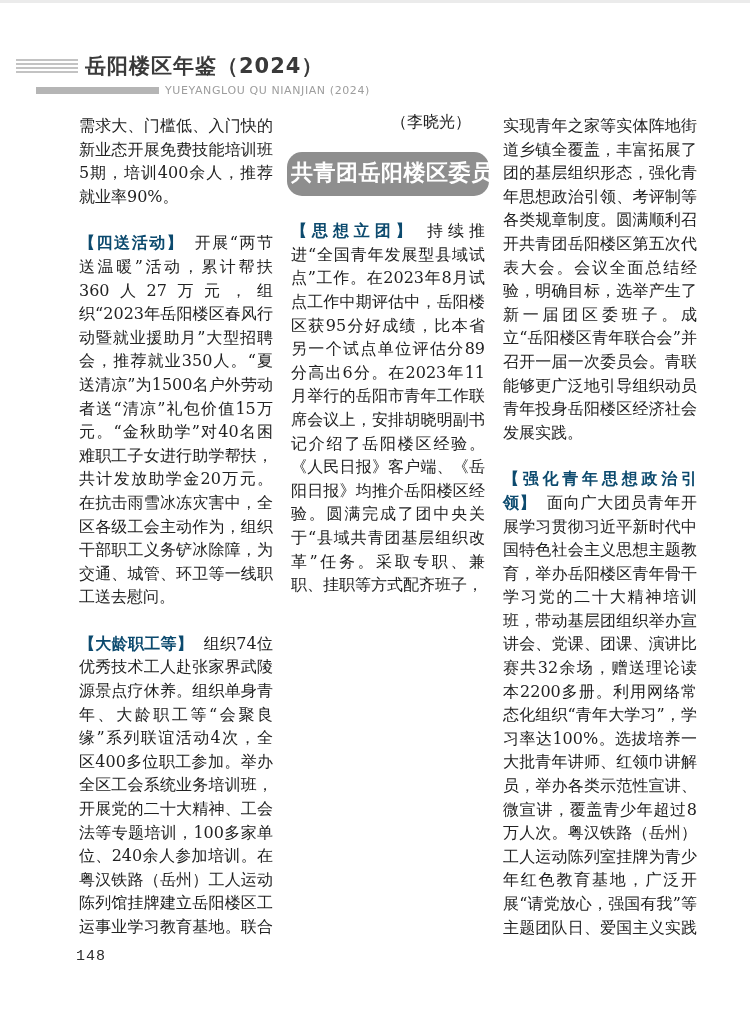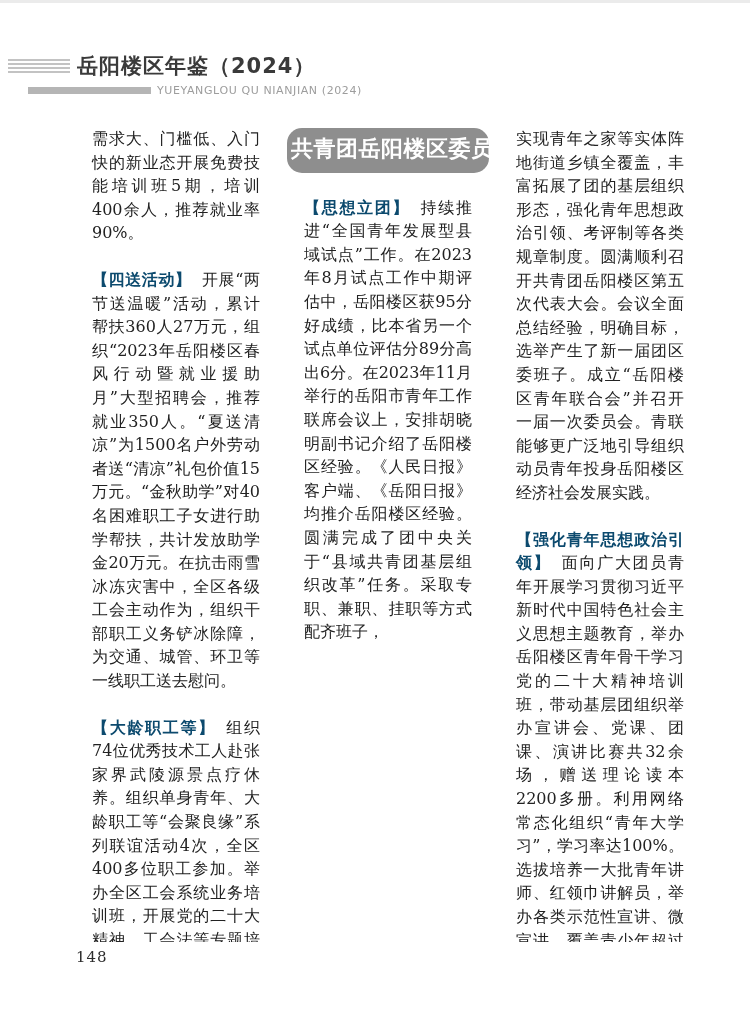--- a/index.html
+++ b/index.html
@@ -15,21 +15,21 @@
   }
   .page::before {
     content: "";
     position: absolute;
     top: 0; left: 0; right: 0;
     height: 3px;
     background: #ebebeb;
   }
 
   
-  .header { position: absolute; top: 52px; left: 8px; width: 520px; }
+  .header { position: absolute; top: 52px; left: 16px; width: 520px; }
   .title-row { display: flex; align-items: center; }
   .deco-lines { width: 62px; display: flex; flex-direction: column; gap: 2px; flex: none; }
   .deco-lines i { display: block; height: 2px; background: #c3c3c3; }
   .page-title {
     margin: 0 0 0 7px;
     font-family: "DejaVu Sans", "Liberation Sans", sans-serif;
     font-weight: 700;
     font-size: 21px;
     letter-spacing: 1px;
     color: #3a3a3a;
@@ -58,21 +58,21 @@
     overflow: hidden;
   }
   .col {
     width: 202px;
     flex: none;
     font-size: 16px;
     line-height: 23.6px;
     text-align: justify;
     overflow: hidden;
   }
-  .para { margin: 17px; }
+  .para { margin: 4px; }
   .entry { margin-top: 23px; }
   .entry-head {
     font-family: "DejaVu Sans", "Liberation Sans", sans-serif;
     font-weight: 700;
     margin-right: 0.65em;
     color: #0c4a6e;
   }
   .byline { margin: 0; text-align: right; padding-right: 18px; }
 
   
@@ -93,20 +93,21 @@
   }
 
   
   .page-number {
     position: absolute;
     top: 948px;
     left: 76px;
     font-size: 15px;
     letter-spacing: 1px;
     color: #2c2c2c;
+    font-family: Liberation Mono, monospace;
   }
 </style>
 </head>
 <body>
 
 <div class="page">
 
   <header class="header">
     <div class="title-row">
       <span class="deco-lines">
@@ -125,20 +126,21 @@
 
   <main class="columns">
 
     <section class="col">
       <p class="para">需求大、门槛低、入门快的新业态开展免费技能培训班5期，培训400余人，推荐就业率90%。</p>
       <p class="para entry"><b class="entry-head">【四送活动】</b><span>开展“两节送温暖”活动，累计帮扶360人27万元，组织“2023年岳阳楼区春风行动暨就业援助月”大型招聘会，推荐就业350人。“夏送清凉”为1500名户外劳动者送“清凉”礼包价值15万元。“金秋助学”对40名困难职工子女进行助学帮扶，共计发放助学金20万元。在抗击雨雪冰冻灾害中，全区各级工会主动作为，组织干部职工义务铲冰除障，为交通、城管、环卫等一线职工送去慰问。</span></p>
       <p class="para entry"><b class="entry-head">【大龄职工等】</b><span>组织74位优秀技术工人赴张家界武陵源景点疗休养。组织单身青年、大龄职工等“会聚良缘”系列联谊活动4次，全区400多位职工参加。举办全区工会系统业务培训班，开展党的二十大精神、工会法等专题培训，100多家单位、240余人参加培训。在粤汉铁路（岳州）工人运动陈列馆挂牌建立岳阳楼区工运事业学习教育基地。联合承办全区干部职工乒乓球、羽毛球、篮球、拔河比赛四大赛事和2023年“中国梦 · 劳动美——</span></p>
     </section>
 
     <section class="col">
+      <p class="byline">（李晓光）</p>
       <div class="banner">
         <span>共青团岳阳楼区委员会</span>
       </div>
       <p class="para entry"><b class="entry-head">【思想立团】</b><span>持续推进“全国青年发展型县域试点”工作。在2023年8月试点工作中期评估中，岳阳楼区获95分好成绩，比本省另一个试点单位评估分89分高出6分。在2023年11月举行的岳阳市青年工作联席会议上，安排胡晓明副书记介绍了岳阳楼区经验。《人民日报》客户端、《岳阳日报》均推介岳阳楼区经验。圆满完成了团中央关于“县域共青团基层组织改革”任务。采取专职、兼职、挂职等方式配齐班子，</span></p>
     </section>
 
     <section class="col">
       <p class="para">实现青年之家等实体阵地街道乡镇全覆盖，丰富拓展了团的基层组织形态，强化青年思想政治引领、考评制等各类规章制度。圆满顺利召开共青团岳阳楼区第五次代表大会。会议全面总结经验，明确目标，选举产生了新一届团区委班子。成立“岳阳楼区青年联合会”并召开一届一次委员会。青联能够更广泛地引导组织动员青年投身岳阳楼区经济社会发展实践。</p>
       <p class="para entry"><b class="entry-head">【强化青年思想政治引领】</b><span>面向广大团员青年开展学习贯彻习近平新时代中国特色社会主义思想主题教育，举办岳阳楼区青年骨干学习党的二十大精神培训班，带动基层团组织举办宣讲会、党课、团课、演讲比赛共32余场，赠送理论读本2200多册。利用网络常态化组织“青年大学习”，学习率达100%。选拔培养一大批青年讲师、红领巾讲解员，举办各类示范性宣讲、微宣讲，覆盖青少年超过8万人次。粤汉铁路（岳州）工人运动陈列室挂牌为青少年红色教育基地，广泛开展“请党放心，强国有我”等主题团队日、爱国主义实践教育300多场次，创办“岳阳少年说”公众号，拥有粉丝6万人，点击量达</span></p>
     </section>

